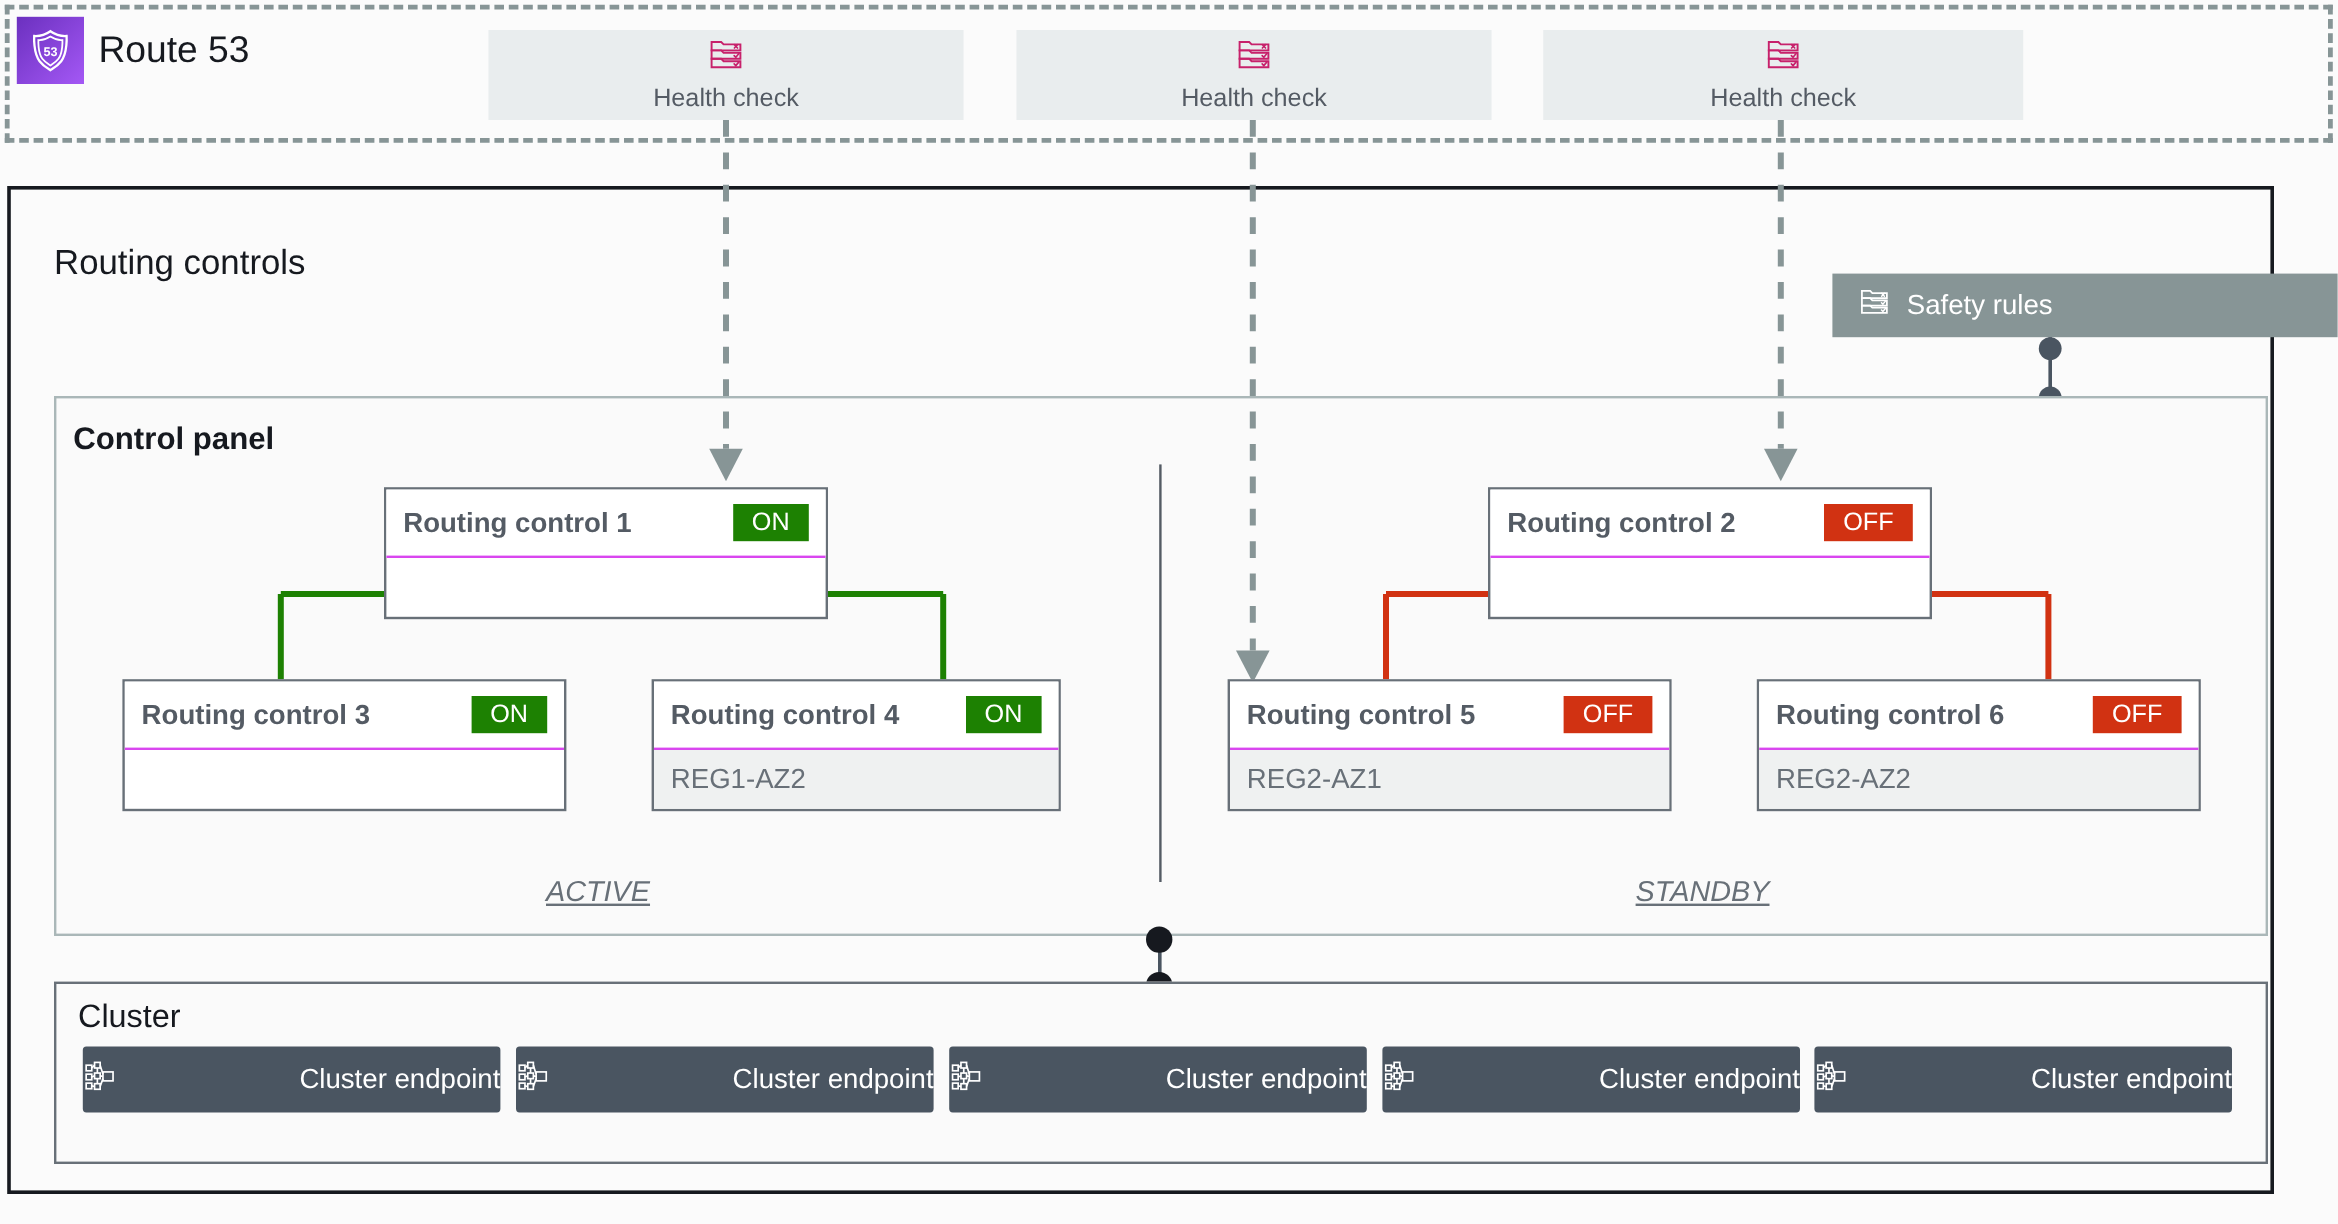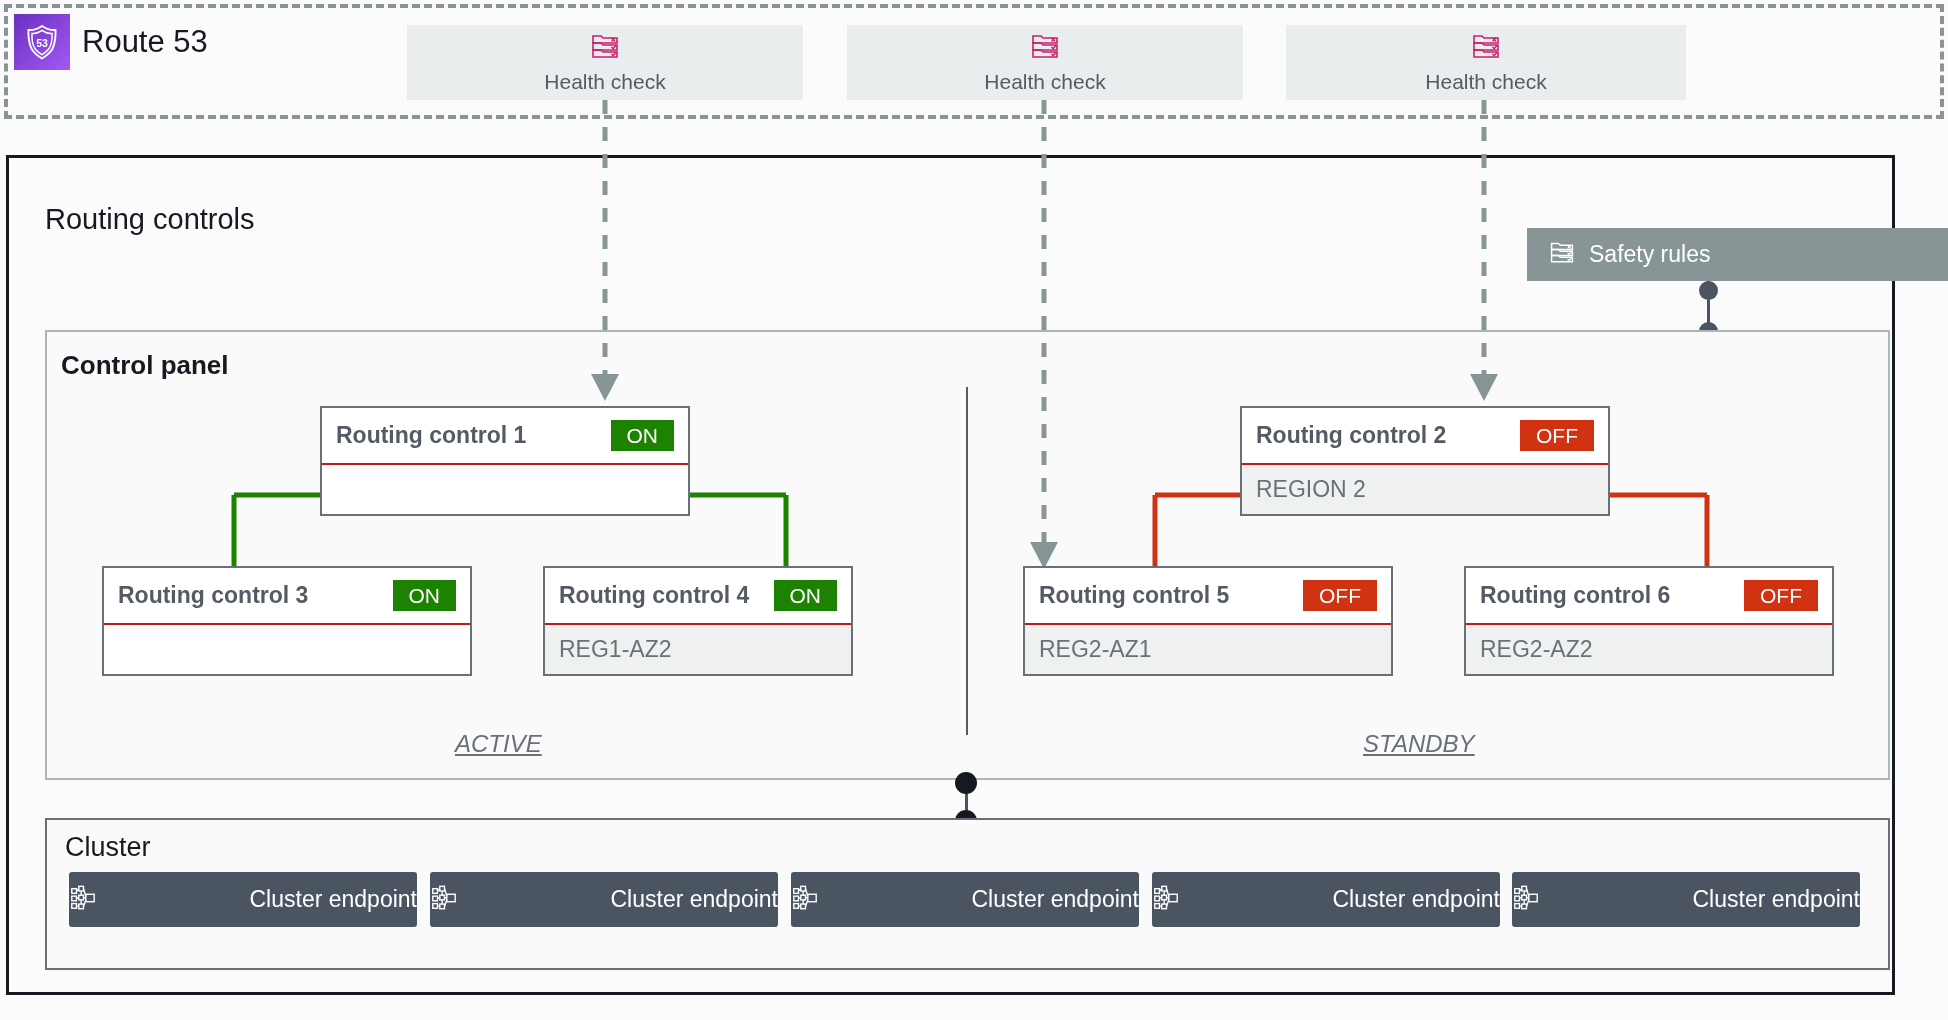--- a/index.html
+++ b/index.html
@@ -68,21 +68,21 @@
   #cp-divider{
     left:966px;top:387px;width:2px;height:348px;background:#545b64;
   }
 
   
   .rc{
     border:2px solid #687078;background:#ffffff;
   }
   .rc-top{
     height:57px;display:flex;align-items:center;padding:0 14px;
-    background:#ffffff;border-bottom:2px solid #b91c1c;box-sizing:border-box;
+    background:#ffffff;border-bottom:2px solid #d946ef;box-sizing:border-box;
   }
   .rc-name{
     font-size:23px;font-weight:bold;color:#545b64;white-space:nowrap;
   }
   .rc-badge{
     margin-left:auto;color:#ffffff;font-size:21px;
     padding:5px 16px;white-space:nowrap;line-height:1;
   }
   .badge-on{background:#1d8102;}
   .badge-off{background:#d13212;}
@@ -247,33 +247,30 @@
     <span class="rc-name">Routing control 1</span>
     <span class="rc-badge badge-on">ON</span>
   </div>
 </div>
 
 <div class="abs rc" style="left:1240px;top:406px;width:370px;height:110px;">
   <div class="rc-top">
     <span class="rc-name">Routing control 2</span>
     <span class="rc-badge badge-off">OFF</span>
   </div>
-  <div class="rc-bottom">
-    <span class="rc-region">REGION 2</span>
-  </div>
 </div>
 
 <div class="abs rc" style="left:102px;top:566px;width:370px;height:110px;">
   <div class="rc-top">
     <span class="rc-name">Routing control 3</span>
     <span class="rc-badge badge-on">ON</span>
   </div>
 </div>
 
-<div class="abs rc" style="left:543px;top:566px;width:310px;height:110px;">
+<div class="abs rc" style="left:543px;top:566px;width:341px;height:110px;">
   <div class="rc-top">
     <span class="rc-name">Routing control 4</span>
     <span class="rc-badge badge-on">ON</span>
   </div>
   <div class="rc-bottom">
     <span class="rc-region">REG1-AZ2</span>
   </div>
 </div>
 
 <div class="abs rc" style="left:1023px;top:566px;width:370px;height:110px;">

